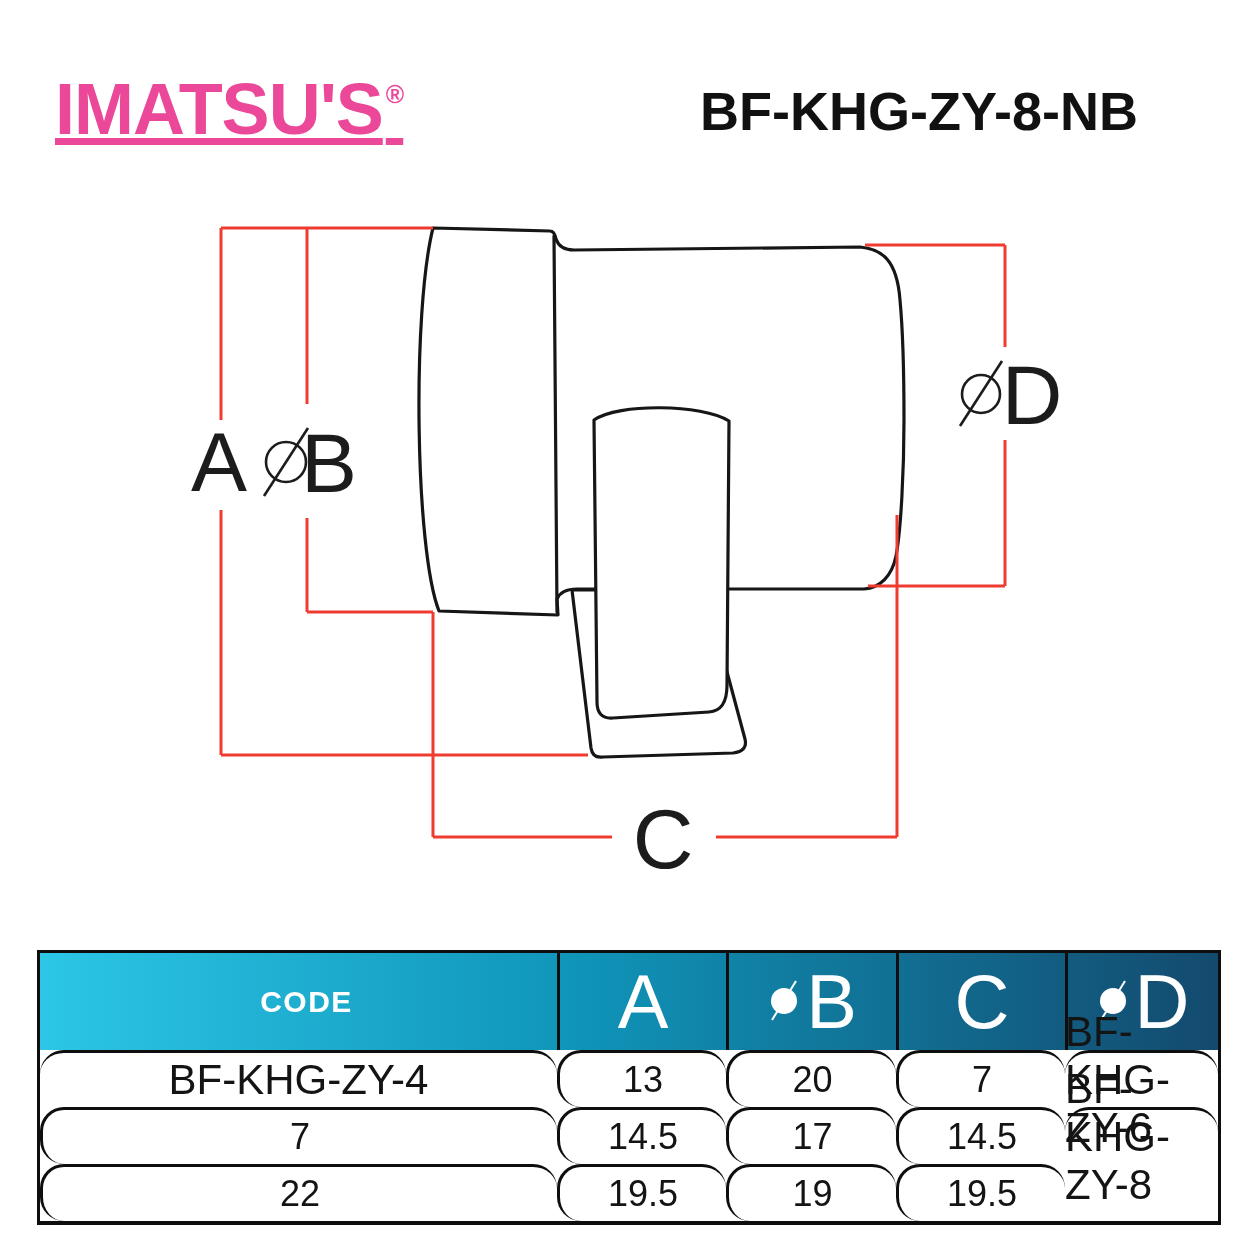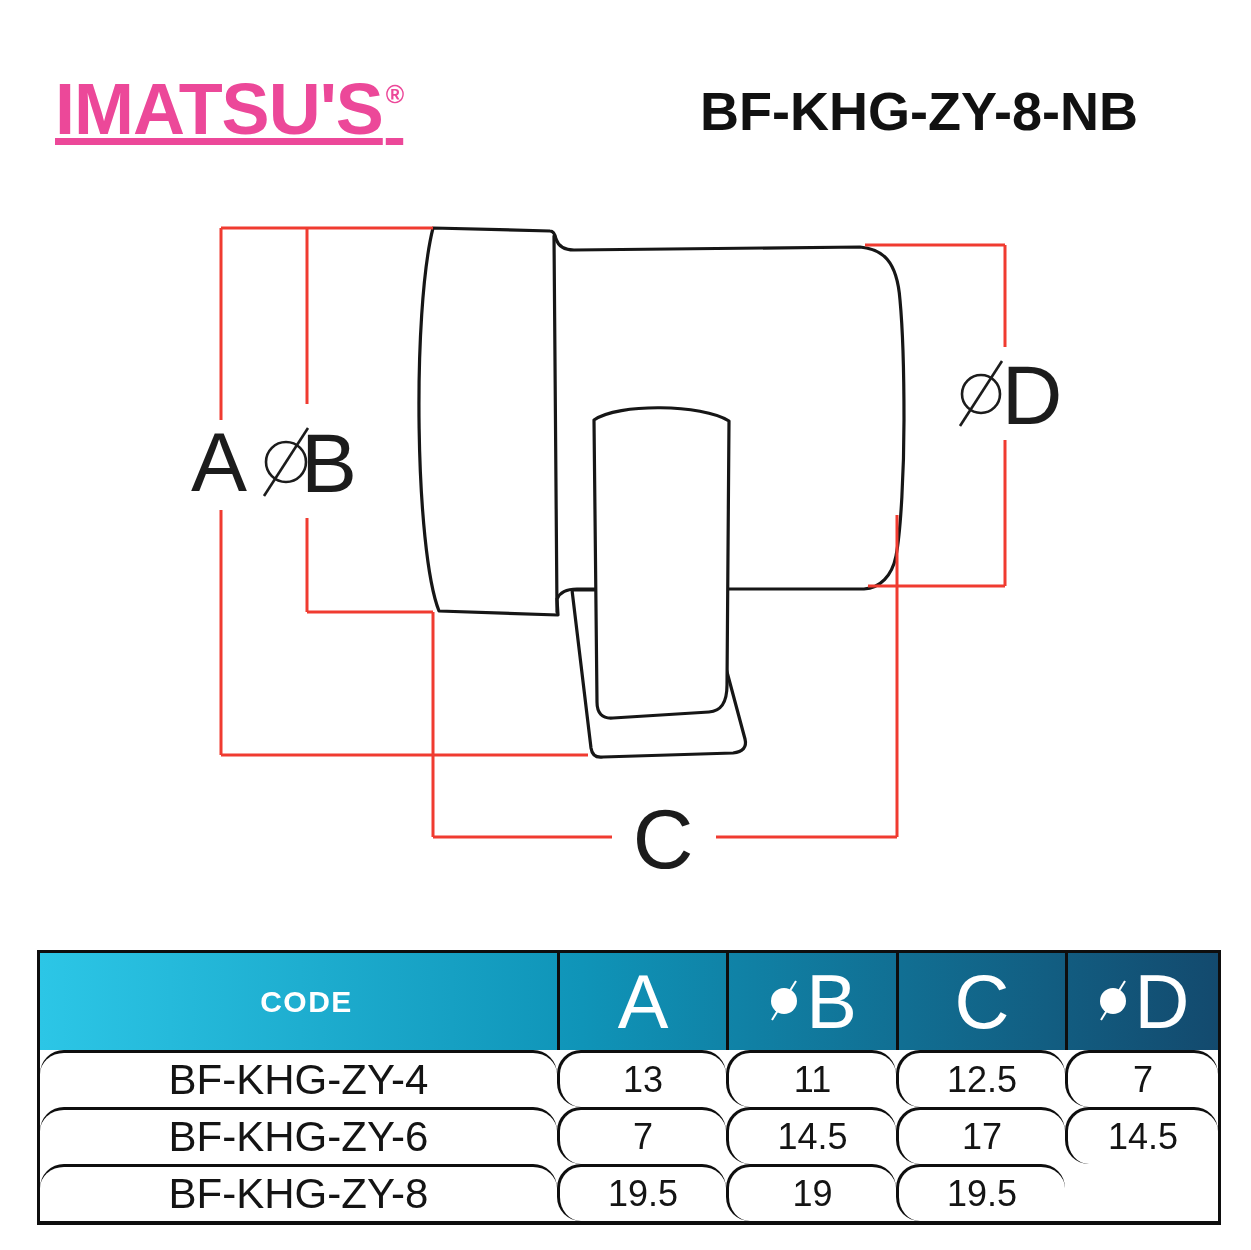--- a/index.html
+++ b/index.html
@@ -164,24 +164,21 @@
       <span>D</span>
     </div>
 
     <div class="cell td-code hline">
         <span>BF-KHG-ZY-4</span>
       </div>
     <div class="cell td-num vline hline">
         <span>13</span>
       </div>
     <div class="cell td-num vline hline">
-        <span>11</span>
-      </div>
-    <div class="cell td-num vline hline">
-        <span>12.5</span>
+        <span>20</span>
       </div>
     <div class="cell td-num vline hline">
         <span>7</span>
       </div>
 
     <div class="cell td-code hline">
         <span>BF-KHG-ZY-6</span>
       </div>
     <div class="cell td-num vline hline">
         <span>7</span>
@@ -193,20 +190,23 @@
         <span>17</span>
       </div>
     <div class="cell td-num vline hline">
         <span>14.5</span>
       </div>
 
     <div class="cell td-code hline">
         <span>BF-KHG-ZY-8</span>
       </div>
     <div class="cell td-num vline hline">
+        <span>22</span>
+      </div>
+    <div class="cell td-num vline hline">
         <span>19.5</span>
       </div>
     <div class="cell td-num vline hline">
         <span>19</span>
       </div>
     <div class="cell td-num vline hline">
         <span>19.5</span>
       </div>
 
   </div>

